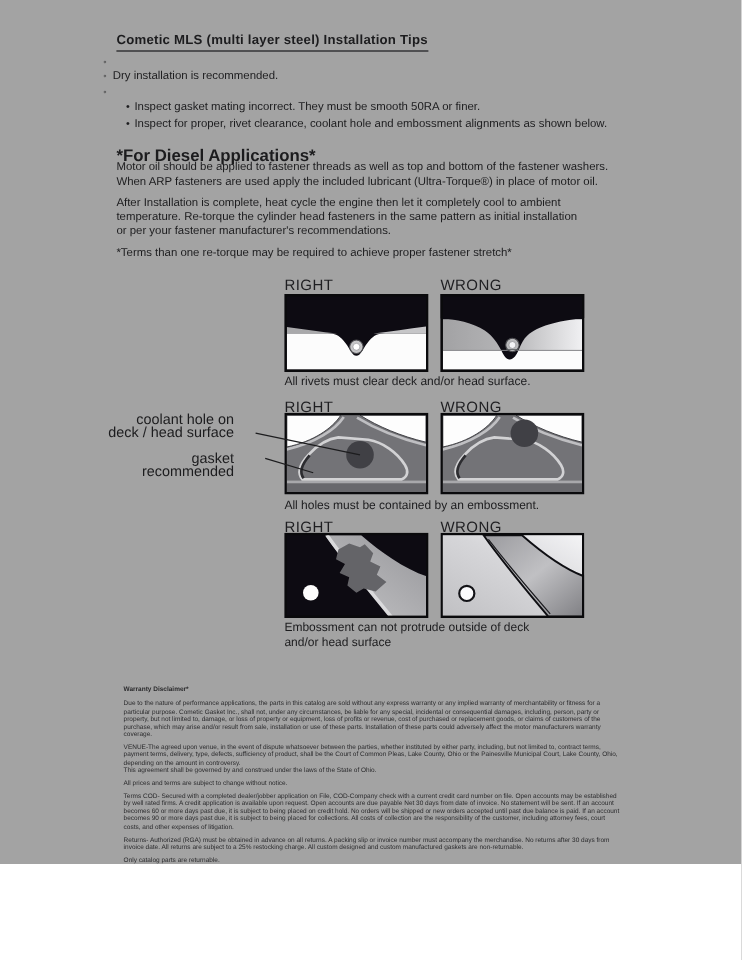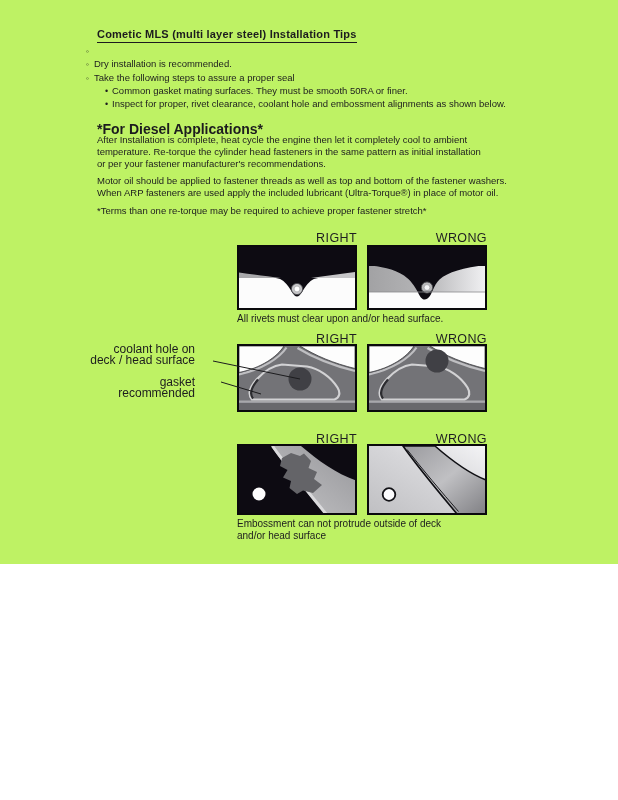--- a/index.html
+++ b/index.html
@@ -1,34 +1,34 @@
 <!DOCTYPE html>
 <html><head>
 <meta charset="utf-8">
 <style>
   html,body{margin:0;padding:0;background:#ffffff;}
-  .page{position:relative;width:618px;height:564px;background:#bef264;overflow:hidden;
+  .page{position:relative;width:618px;height:720px;background:#a3a3a3;overflow:hidden;
         font-family:"Liberation Sans","DejaVu Sans",sans-serif;color:#1c1c1e;}
   .pre{white-space:pre-line;}
 
   .title{position:absolute;left:97px;top:28px;margin:0;font-size:11px;font-weight:700;
          letter-spacing:.2px;border-bottom:1.5px solid #1c1c1e;padding-bottom:2px;}
 
   .tips{position:absolute;left:86px;top:46px;font-size:9.5px;line-height:12.4px;}
   .tip{display:flex;align-items:baseline;}
   .tip .m{width:8px;font-size:8px;}
   .tip.sub{margin-left:19px;}
   .tip.sub .m{width:7px;font-size:9px;}
 
   .diesel-heading{position:absolute;left:97px;top:121px;margin:0;font-size:14px;font-weight:700;}
   .body-copy{position:absolute;left:97px;top:134px;width:450px;font-size:9.5px;line-height:11.8px;}
   .body-copy p{margin:0 0 6px 0;}
 
   .figrow{position:absolute;left:0;width:618px;}
-  .fig-label{position:absolute;top:0;width:120px;text-align:right;font-size:12.5px;
+  .fig-label{position:absolute;top:0;width:120px;text-align:left;font-size:12.5px;
              letter-spacing:.4px;color:#1f1f22;}
   .fig-label.l1{left:237px;} .fig-label.l2{left:367px;}
   .fig-box{position:absolute;width:120px;}
   .fig-box.b1{left:237px;} .fig-box.b2{left:367px;}
   .fig-box svg{display:block;}
   .fig-caption{position:absolute;left:237px;width:280px;font-size:10px;line-height:11.5px;color:#1c1c1e;}
 
   .ann{position:absolute;left:83px;width:112px;text-align:right;font-size:12px;line-height:10.8px;color:#1c1c1e;}
   .ann.hole{top:344px;}
   .ann.emboss{top:377px;}
@@ -52,40 +52,39 @@
   <div class="tips">
     <div class="tip">
       <span class="m">◦</span>
     </div>
     <div class="tip">
       <span class="m">◦</span>
       <span>Dry installation is recommended.</span>
     </div>
     <div class="tip">
       <span class="m">◦</span>
-      <span>Take the following steps to assure a proper seal</span>
     </div>
     <div class="tip sub">
       <span class="m">•</span>
-      <span>Common gasket mating surfaces.  They must be smooth 50RA or finer.</span>
+      <span>Inspect gasket mating incorrect.  They must be smooth 50RA or finer.</span>
     </div>
     <div class="tip sub">
       <span class="m">•</span>
       <span>Inspect for proper, rivet clearance, coolant hole and embossment alignments as shown below.</span>
     </div>
   </div>
 
   <h2 class="diesel-heading">*For Diesel Applications*</h2>
 
   <div class="body-copy">
+    <p class="pre">Motor oil should be applied to fastener threads as well as top and bottom of the fastener washers.
+When ARP fasteners are used apply the included lubricant (Ultra-Torque®) in place of motor oil.</p>
     <p class="pre">After Installation is complete, heat cycle the engine then let it completely cool to ambient
 temperature. Re-torque the cylinder head fasteners in the same pattern as initial installation
 or per your fastener manufacturer's recommendations.</p>
-    <p class="pre">Motor oil should be applied to fastener threads as well as top and bottom of the fastener washers.
-When ARP fasteners are used apply the included lubricant (Ultra-Torque®) in place of motor oil.</p>
     <p class="pre">*Terms than one re-torque may be required to achieve proper fastener stretch*</p>
   </div>
 
   <div class="figrow" style="top:231px;height:100px;">
     <div class="fig-label l1">RIGHT</div>
     <div class="fig-label l2">WRONG</div>
 
     <div class="fig-box b1" style="top:14px;">
       <svg width="120" height="65" viewBox="0 0 120 65">
         <rect width="120" height="65" fill="#0d0b12"></rect>
@@ -112,21 +111,21 @@
         <rect x="2" y="47" width="116" height="16" fill="#fcfcfc"></rect>
         <path d="M0,0 L120,0 L120,20 C96,22.5 81,27 72.5,34.5 C66,40.5 65.5,50 60.5,53.5 C56,56.5 53.5,52.5 51,47.5 C47.5,41 44,35.5 37,30.5 C27,24 13,21 0,20.5 Z" fill="#0d0b12"></path>
         <line x1="2" y1="47" x2="118" y2="47" stroke="#8a8a8e" stroke-width="0.8"></line>
         <circle cx="60" cy="42.5" r="5.6" fill="#b9b9bb" stroke="#4a4a4e" stroke-width="0.9"></circle>
         <circle cx="60" cy="42.5" r="2.9" fill="#f4f4f6" stroke="#808084" stroke-width="0.5"></circle>
         <line x1="55" y1="46.3" x2="65" y2="46.3" stroke="#55585c" stroke-width="0.7"></line>
         <rect x="1" y="1" width="118" height="63" fill="none" stroke="#0a0a0c" stroke-width="2"></rect>
       </svg>
     </div>
 
-    <div class="fig-caption" style="top:82px;">All rivets must clear upon and/or head surface.</div>
+    <div class="fig-caption" style="top:82px;">All rivets must clear deck and/or head surface.</div>
   </div>
 
   <div class="figrow" style="top:332px;height:104px;">
     <div class="fig-label l1">RIGHT</div>
     <div class="fig-label l2">WRONG</div>
 
     <div class="fig-box b1" style="top:12px;">
       <svg width="120" height="68" viewBox="0 0 120 68">
         <rect width="120" height="68" fill="#737377"></rect>
         <rect x="2" y="56.5" width="116" height="2.4" fill="#a8a8ab"></rect>
@@ -151,20 +150,21 @@
         <path d="M60.5,4 C76,13.5 96,21.5 118,27" stroke="#bfbfc2" stroke-width="2.2" fill="none"></path>
         <path d="M2,2 L47,2 C40,13 24,24 2,28.5 Z" fill="#fdfdfd" stroke="#3c3c40" stroke-width="0.8"></path>
         <path d="M63,2 L118,2 L118,24.5 C97,19.5 78,11.5 63,2 Z" fill="#fdfdfd" stroke="#3c3c40" stroke-width="0.8"></path>
         <path d="M15,55.5 C10.5,50 13,42.5 20,35 C27.5,27 36.5,21.5 45,20.5 L70,22.5 C82,24.5 94,33 100.5,43.5 C103.5,48.5 103,53.5 97.5,55.5 L15,55.5 Z" fill="none" stroke="#d2d2d4" stroke-width="2.2"></path>
         <path d="M16,54.5 C12,49.5 14.5,43 21,35.5" fill="none" stroke="#2c2c30" stroke-width="2.2"></path>
         <circle cx="70" cy="17" r="11.5" fill="#404045"></circle>
         <rect x="1" y="1" width="118" height="66" fill="none" stroke="#0a0a0c" stroke-width="2"></rect>
       </svg>
     </div>
 
+    <div class="fig-caption" style="top:84px;">All holes must be contained by an embossment.</div>
   </div>
 
   <div class="ann hole pre">coolant hole on
 deck / head surface</div>
   <div class="ann emboss">gasket recommended</div>
   <svg class="leader-svg" width="96" height="46" viewBox="0 0 96 46">
     <line x1="3" y1="7" x2="90" y2="25" stroke="#1c1c1e" stroke-width="1"></line>
     <line x1="11" y1="28" x2="51" y2="40" stroke="#1c1c1e" stroke-width="1"></line>
   </svg>
 

